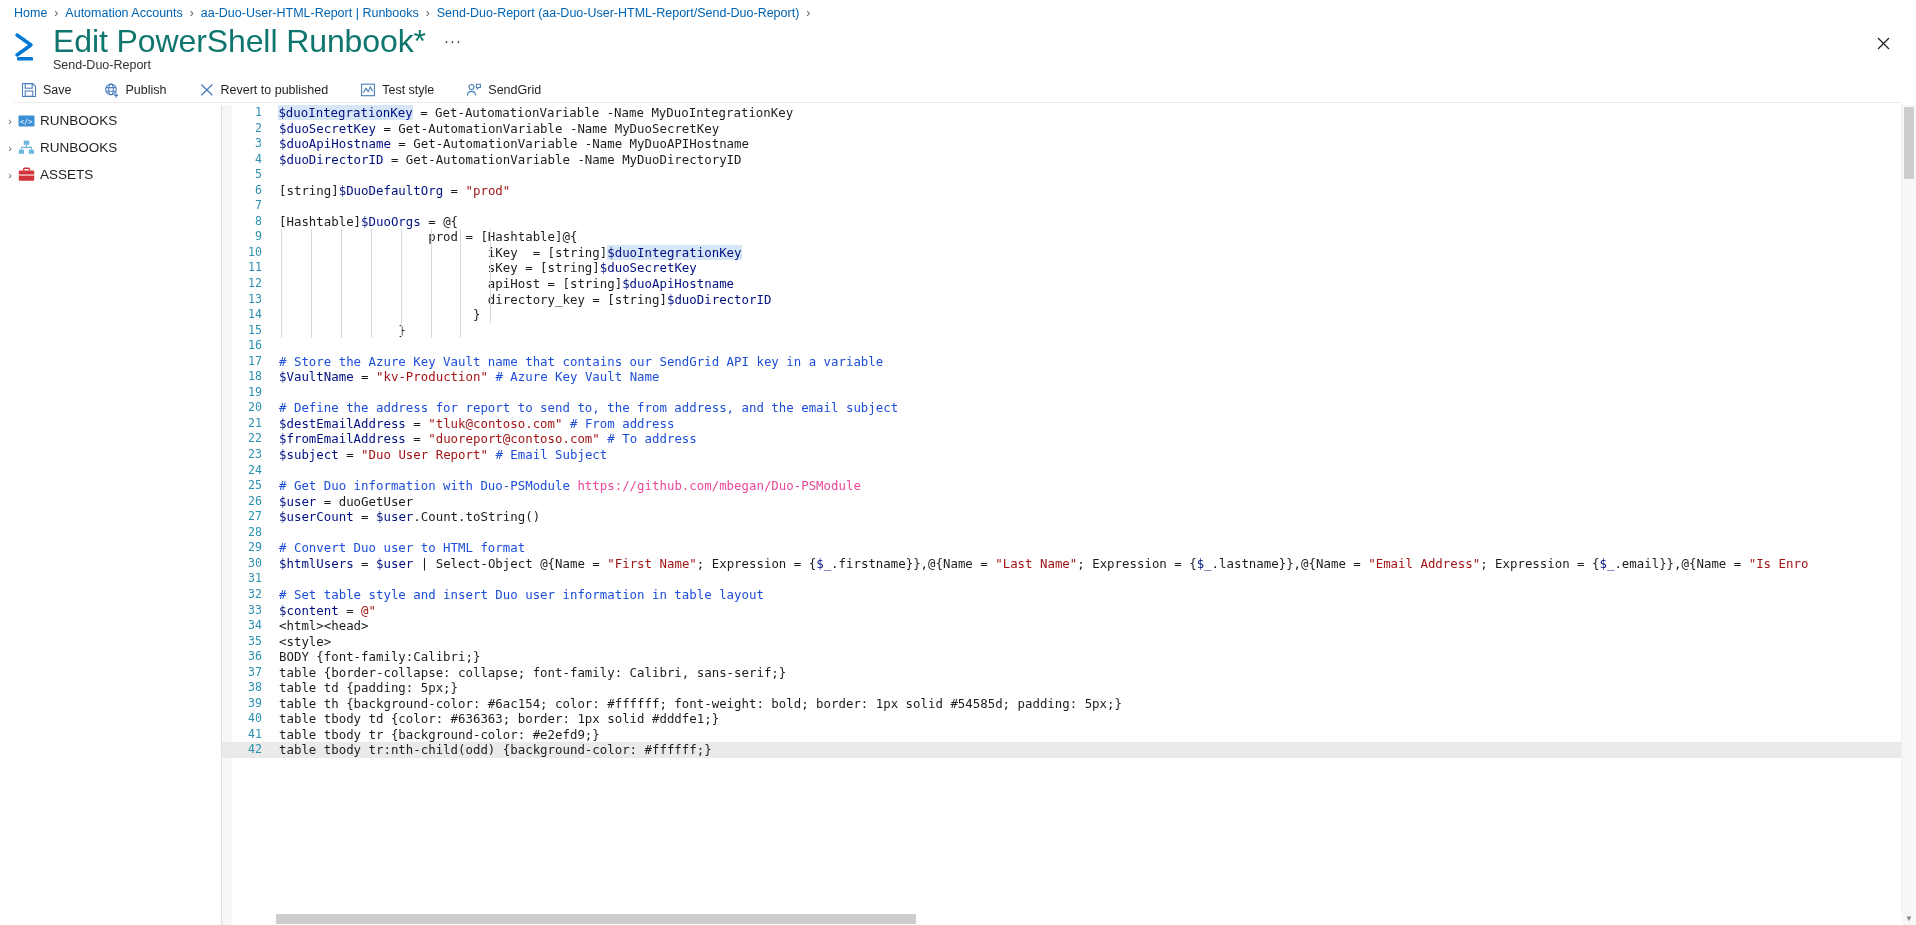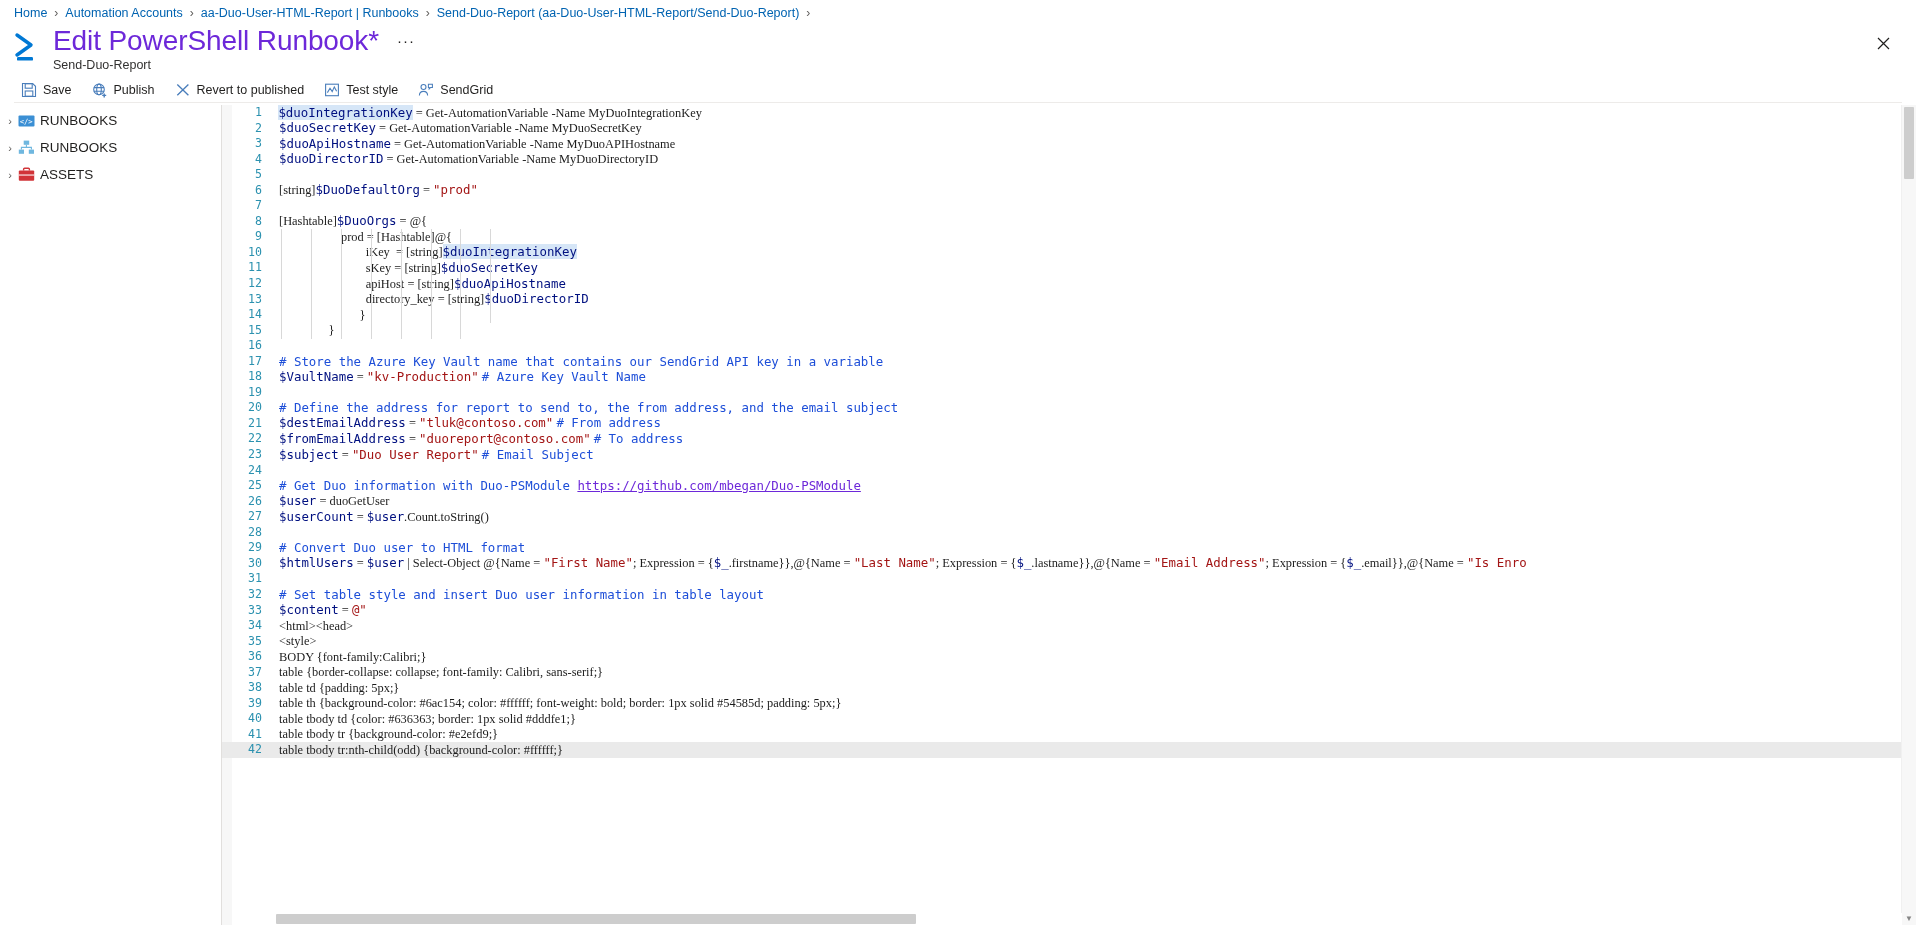--- a/index.html
+++ b/index.html
@@ -27,21 +27,21 @@
     position: absolute; left: 14px; top: 26px;
     display: flex; align-items: flex-start;
   }
   .rb-logo {
     width: 30px; height: 34px; margin-right: 9px; margin-top: 4px;
     flex: none; position: relative;
   }
   .title-texts { display: flex; flex-direction: column; }
   .page-title-line { display: flex; align-items: center; }
   .page-title {
-    font-size: 28px; font-weight: 400; color: #6d28d9;
+    font-size: 32px; font-weight: 400; color: #0f766e;
     letter-spacing: -0.1px; line-height: 30px;
   }
   .ellipsis-btn {
     margin-left: 14px; font-size: 15px; color: #201f1e;
     letter-spacing: 1px; cursor: pointer; line-height: 30px;
     padding: 0 4px; user-select: none;
   }
   .page-subtitle {
     font-size: 12.5px; color: #323130; margin-top: 2px; line-height: 15px;
   }
@@ -51,21 +51,21 @@
     position: absolute; right: 18px; top: 28px;
     width: 30px; height: 30px; display: flex;
     align-items: center; justify-content: center;
     cursor: pointer; color: #201f1e;
   }
 
   
   .cmdbar {
     position: absolute; left: 14px; top: 78px;
     height: 24px; display: flex; align-items: center;
-    gap: 4px;
+    gap: 16px;
     justify-content: space-between;
   }
   .cmd {
     display: flex; align-items: center; height: 24px;
     padding: 0 9px 0 7px; cursor: pointer;
     font-size: 12.5px; color: #201f1e; white-space: nowrap;
   }
   .cmd .ci { width: 16px; height: 16px; margin-right: 6px; flex: none;
              display: inline-flex; align-items: center; justify-content: center; }
   .cmd .clabel { line-height: 16px; }
@@ -134,24 +134,24 @@
   .ctext { flex: 1; position: relative; }
 
   
   .edge-strip {
     position: absolute; left: 0; top: 0;
     width: 10px; height: 820px; background: #f7f7f7;
   }
 
   
   .t-var  { color: #001080; }
-  .t-plain{ color: #1c1c1c; font-family: Liberation Serif, serif; }
+  .t-plain{ color: #1c1c1c; }
   .t-str  { color: #a31515; }
   .t-com  { color: #1d4ed8; }
-  .t-url  { color: #6d28d9; text-decoration: underline; }
+  .t-url  { color: #ec4899; }
   .sel    { background: #d6e6f7; }
   .caret {
     display: inline-block; width: 0; border-left: 1.6px solid #000;
     height: 13px; vertical-align: -2px; margin-right: -1.6px;
   }
 
   
   .iguide {
     position: absolute; top: 0; width: 1px; height: 100%;
     background: #d8d8d8;

